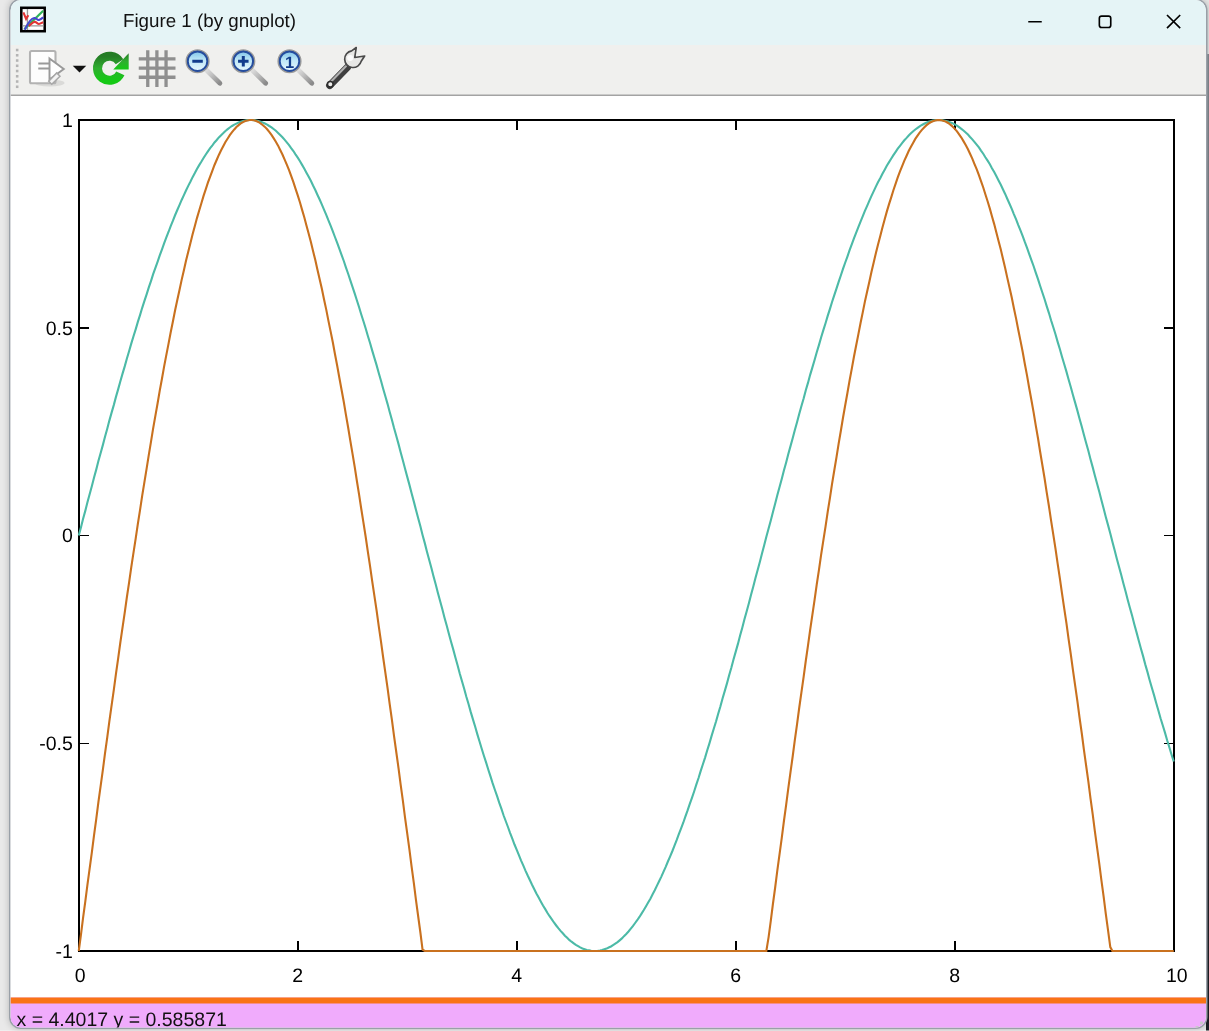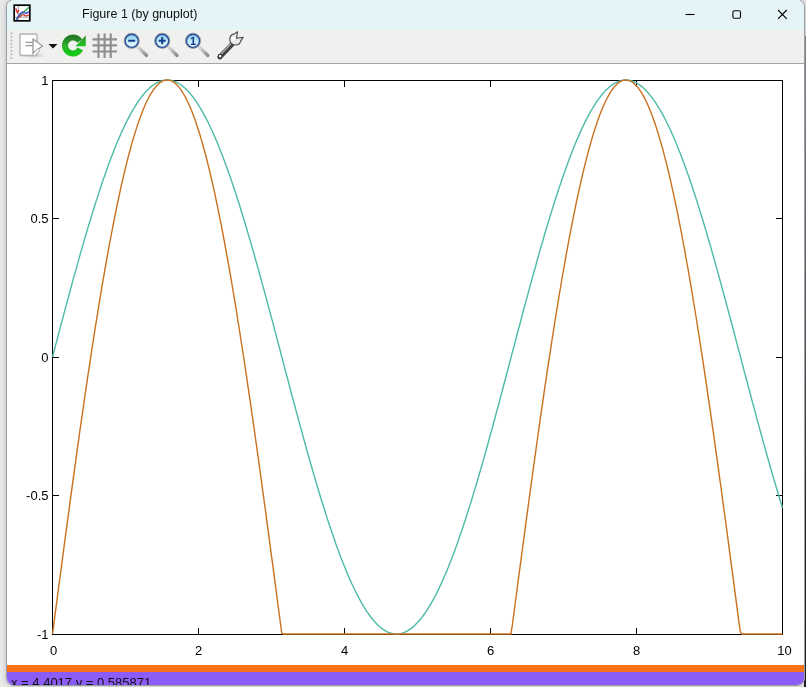--- a/index.html
+++ b/index.html
@@ -2,21 +2,21 @@
 <html><head>
 <meta charset="utf-8">
 <style>
 html,body{margin:0;padding:0;width:806px;height:687px;overflow:hidden;background:#e9e9e9;font-family:"Liberation Sans",sans-serif;}
 *{box-sizing:border-box}
 #win{position:absolute;left:6px;top:-1px;width:799px;height:687px;background:#fff;border:1px solid #99a0a8;border-radius:8px;overflow:hidden;box-shadow:0 0 5px rgba(0,0,0,0.22);}
 #title{position:absolute;left:0;top:0;width:100%;height:30px;background:#e5f4f6;}
 #title .txt{position:absolute;left:29px;top:6.5px;font-size:12.5px;color:#111;margin-left:46px;}
 #toolbar{position:absolute;left:0;top:30px;width:100%;height:34px;background:#f0f0ee;border-bottom:1px solid #a3a3a3;}
 #canvas{position:absolute;left:0;top:64px;width:797px;height:601px;background:#fff;}
-#status{position:absolute;left:0;top:665px;width:100%;height:22px;background:#8b5cf6;border-top:7px solid #f97316;}
+#status{position:absolute;left:0;top:665px;width:100%;height:22px;background:#f0abfc;border-top:4px solid #f97316;}
 #status .txt{position:absolute;left:4px;top:2.5px;font-size:13px;color:#111;}
 svg{position:absolute;left:0;top:0;}
 </style>
 </head>
 <body>
 <div id="rightbg" style="position:absolute;right:0;top:36px;width:2px;height:651px;background:linear-gradient(#8a8f96 0%,#767b82 25%,#4a4d53 55%,#26282d 72%,#1e2025 100%);"></div>
 <div id="win">
   <div id="title">
     <svg width="18" height="18" style="left:6px;top:4px" viewBox="0 0 18 18">
       <rect x="1.2" y="1.2" width="15.6" height="15.6" fill="#fff" stroke="#000" stroke-width="1.7"></rect>

